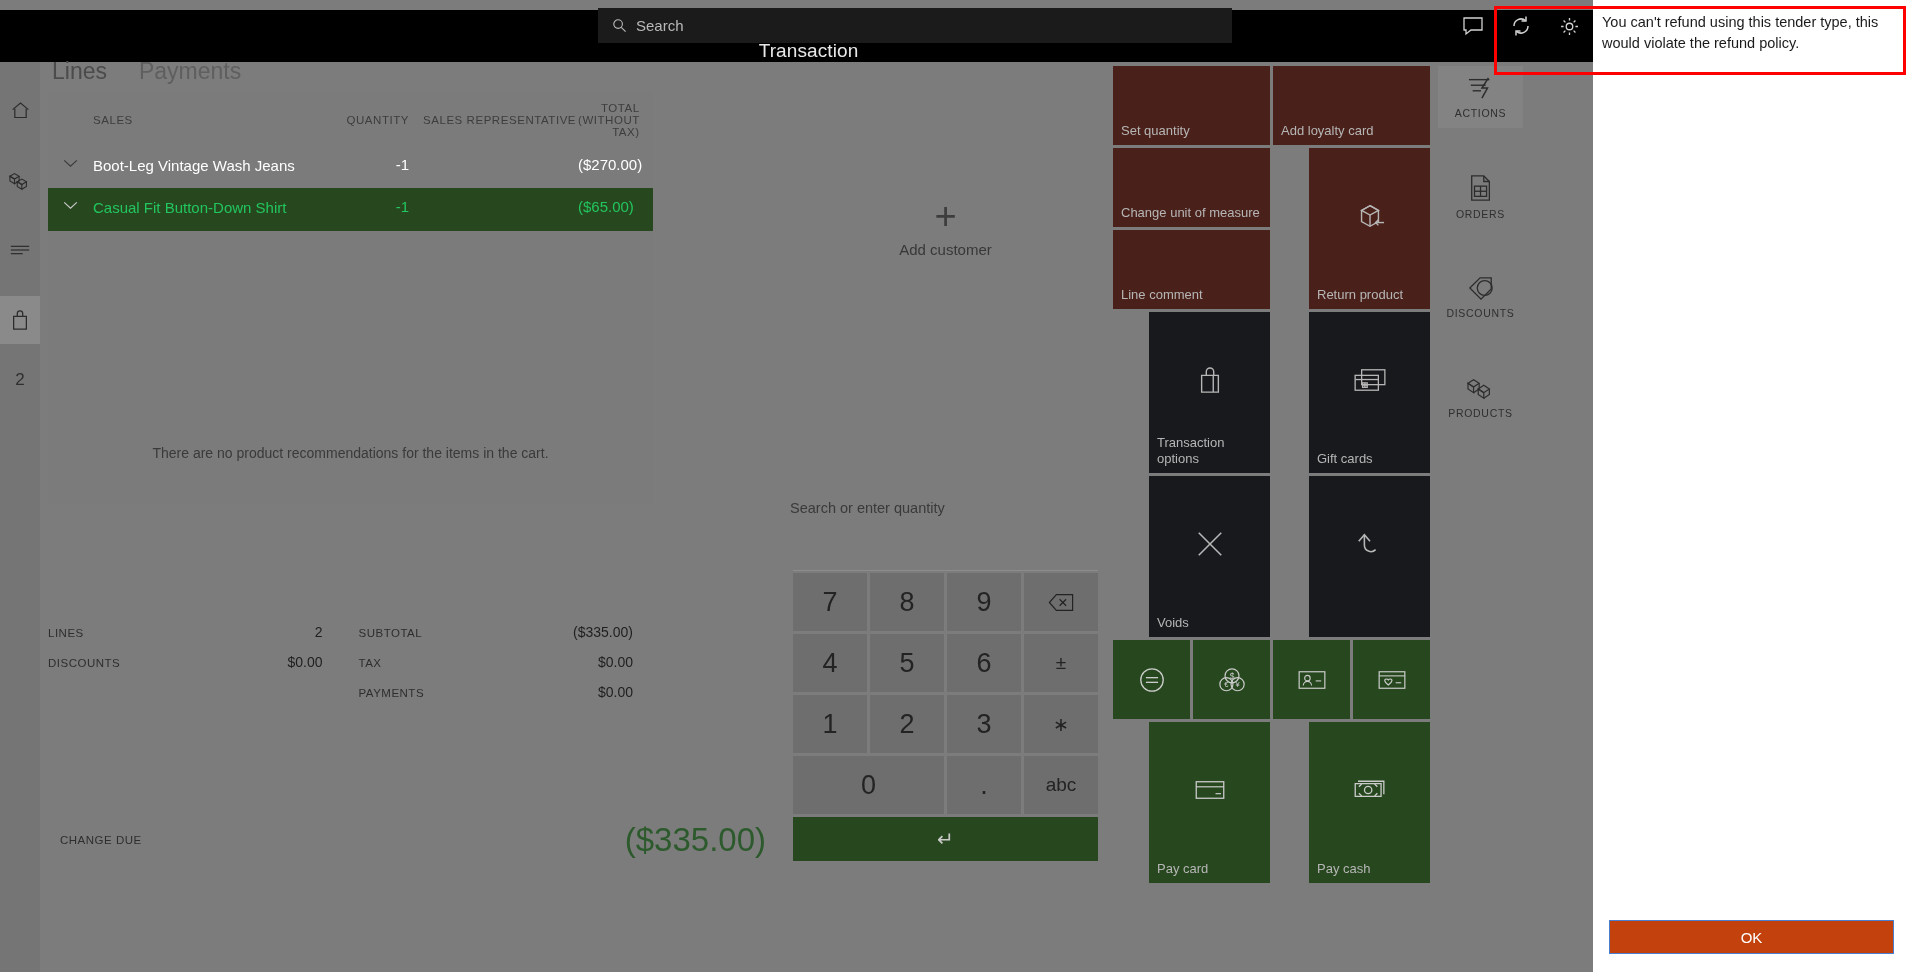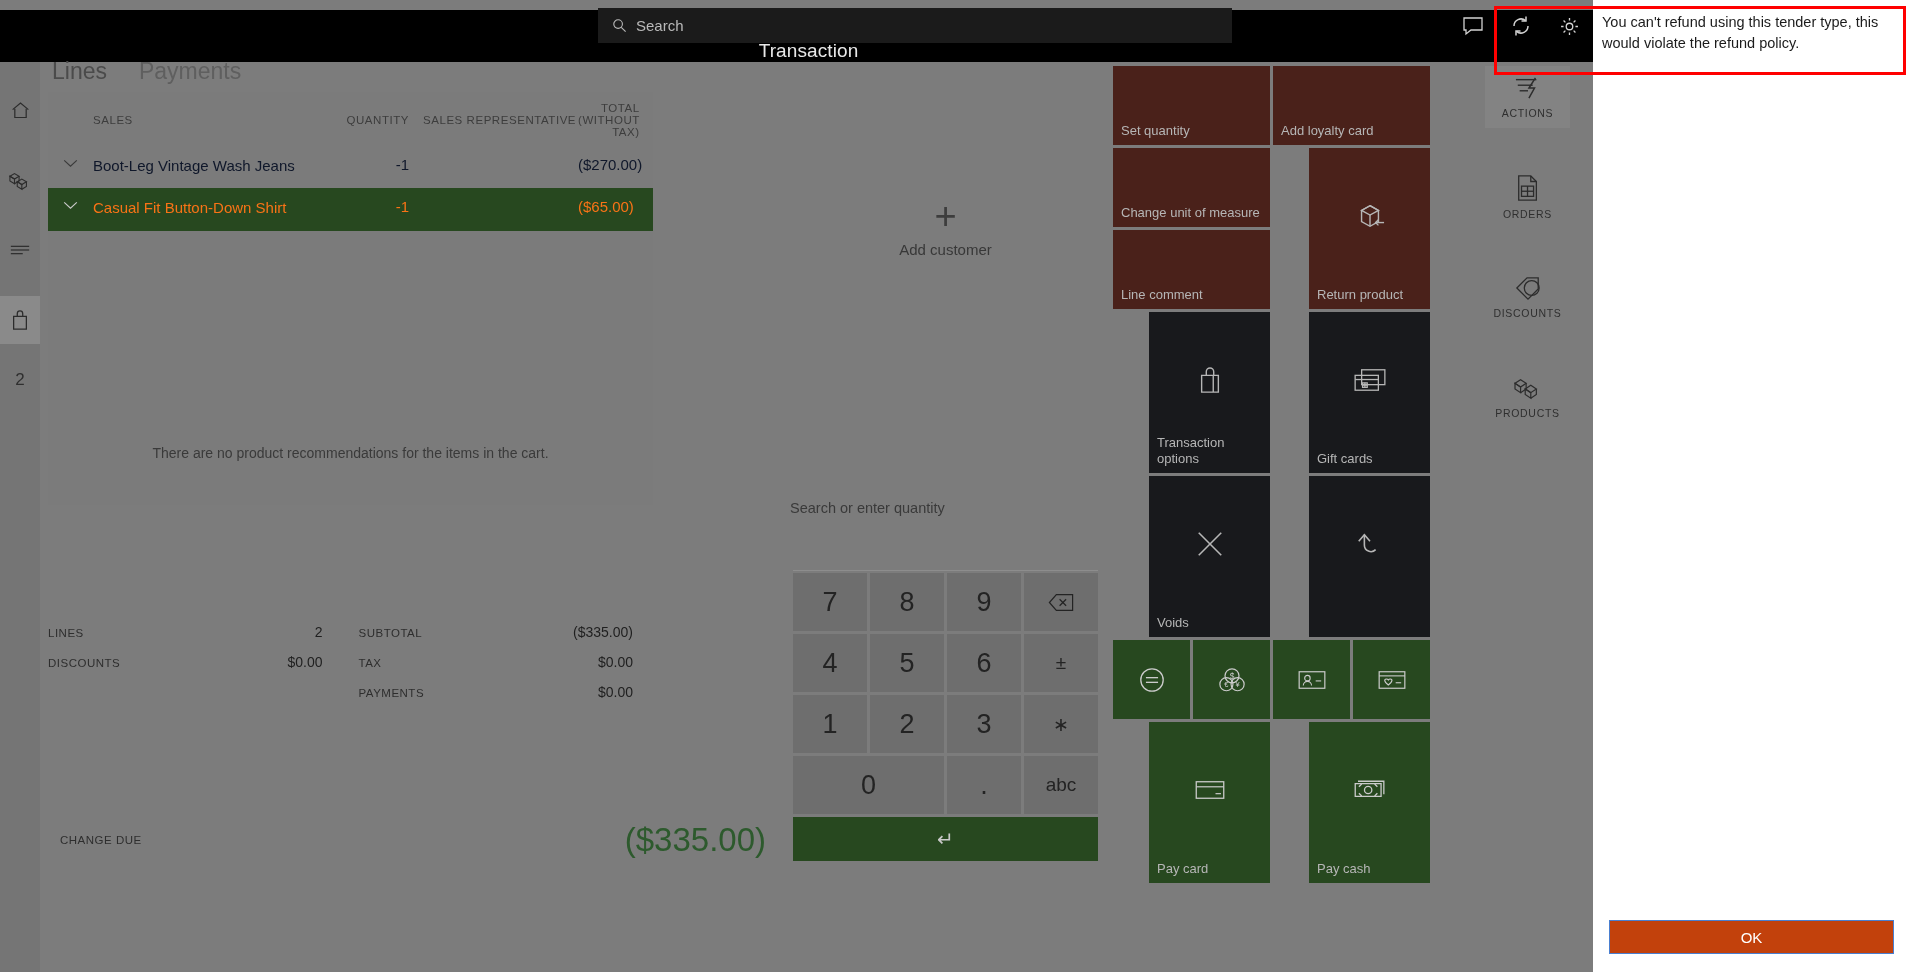--- a/index.html
+++ b/index.html
@@ -95,23 +95,23 @@
     font-size: 11.5px; color: #3d3d3d;
     letter-spacing: .55px; padding: 10px 10px 8px 0;
     align-items: center;
   }
   .cart-head .r { text-align: right; padding-right: 14px; }
   .cart-row {
     display: grid;
     grid-template-columns: 45px 250px 80px 155px 1fr;
     align-items: start;
     padding: 10px 0 12px 0;
-    font-size: 15px; color: #0f172a;
-  }
-  .cart-row.selected { background: #27481f; color: #f97316; }
+    font-size: 15px; color: #ffffff;
+  }
+  .cart-row.selected { background: #27481f; color: #22c55e; }
   .cart-row .chev {
     display: flex; justify-content: center; padding-top: 3px;
   }
   .cart-row .qty { text-align: right; padding-right: 14px; }
   .cart-row .amt { text-align: right; padding-right: 20px; }
   .cart-row .nm { line-height: 1.35; }
 
   .no-rec {
     position: absolute; left: 48px; top: 445px;
     width: 605px; text-align: center;
@@ -207,21 +207,21 @@
   }
   .tile.maroon { background: #4a211a; }
   .tile.dark   { background: #18191c; }
   .tile.green  { background: #27481f; }
   .w2 { grid-column: span 2; }
   .h2 { grid-row: span 2; }
   .h4 { grid-row: span 4; margin-left: 36px; }
 
   
   .rnav {
-    position: absolute; left: 1485px; top: 66px;
+    position: absolute; left: 1438px; top: 66px;
     width: 85px;
     display: flex; flex-direction: column;
     align-items: center; gap: 38px;
   }
   .rnav-item {
     width: 85px; height: 62px;
     display: flex; flex-direction: column;
     align-items: center; justify-content: center; gap: 6px;
   }
   .rnav-item.active { background: #838383; }

